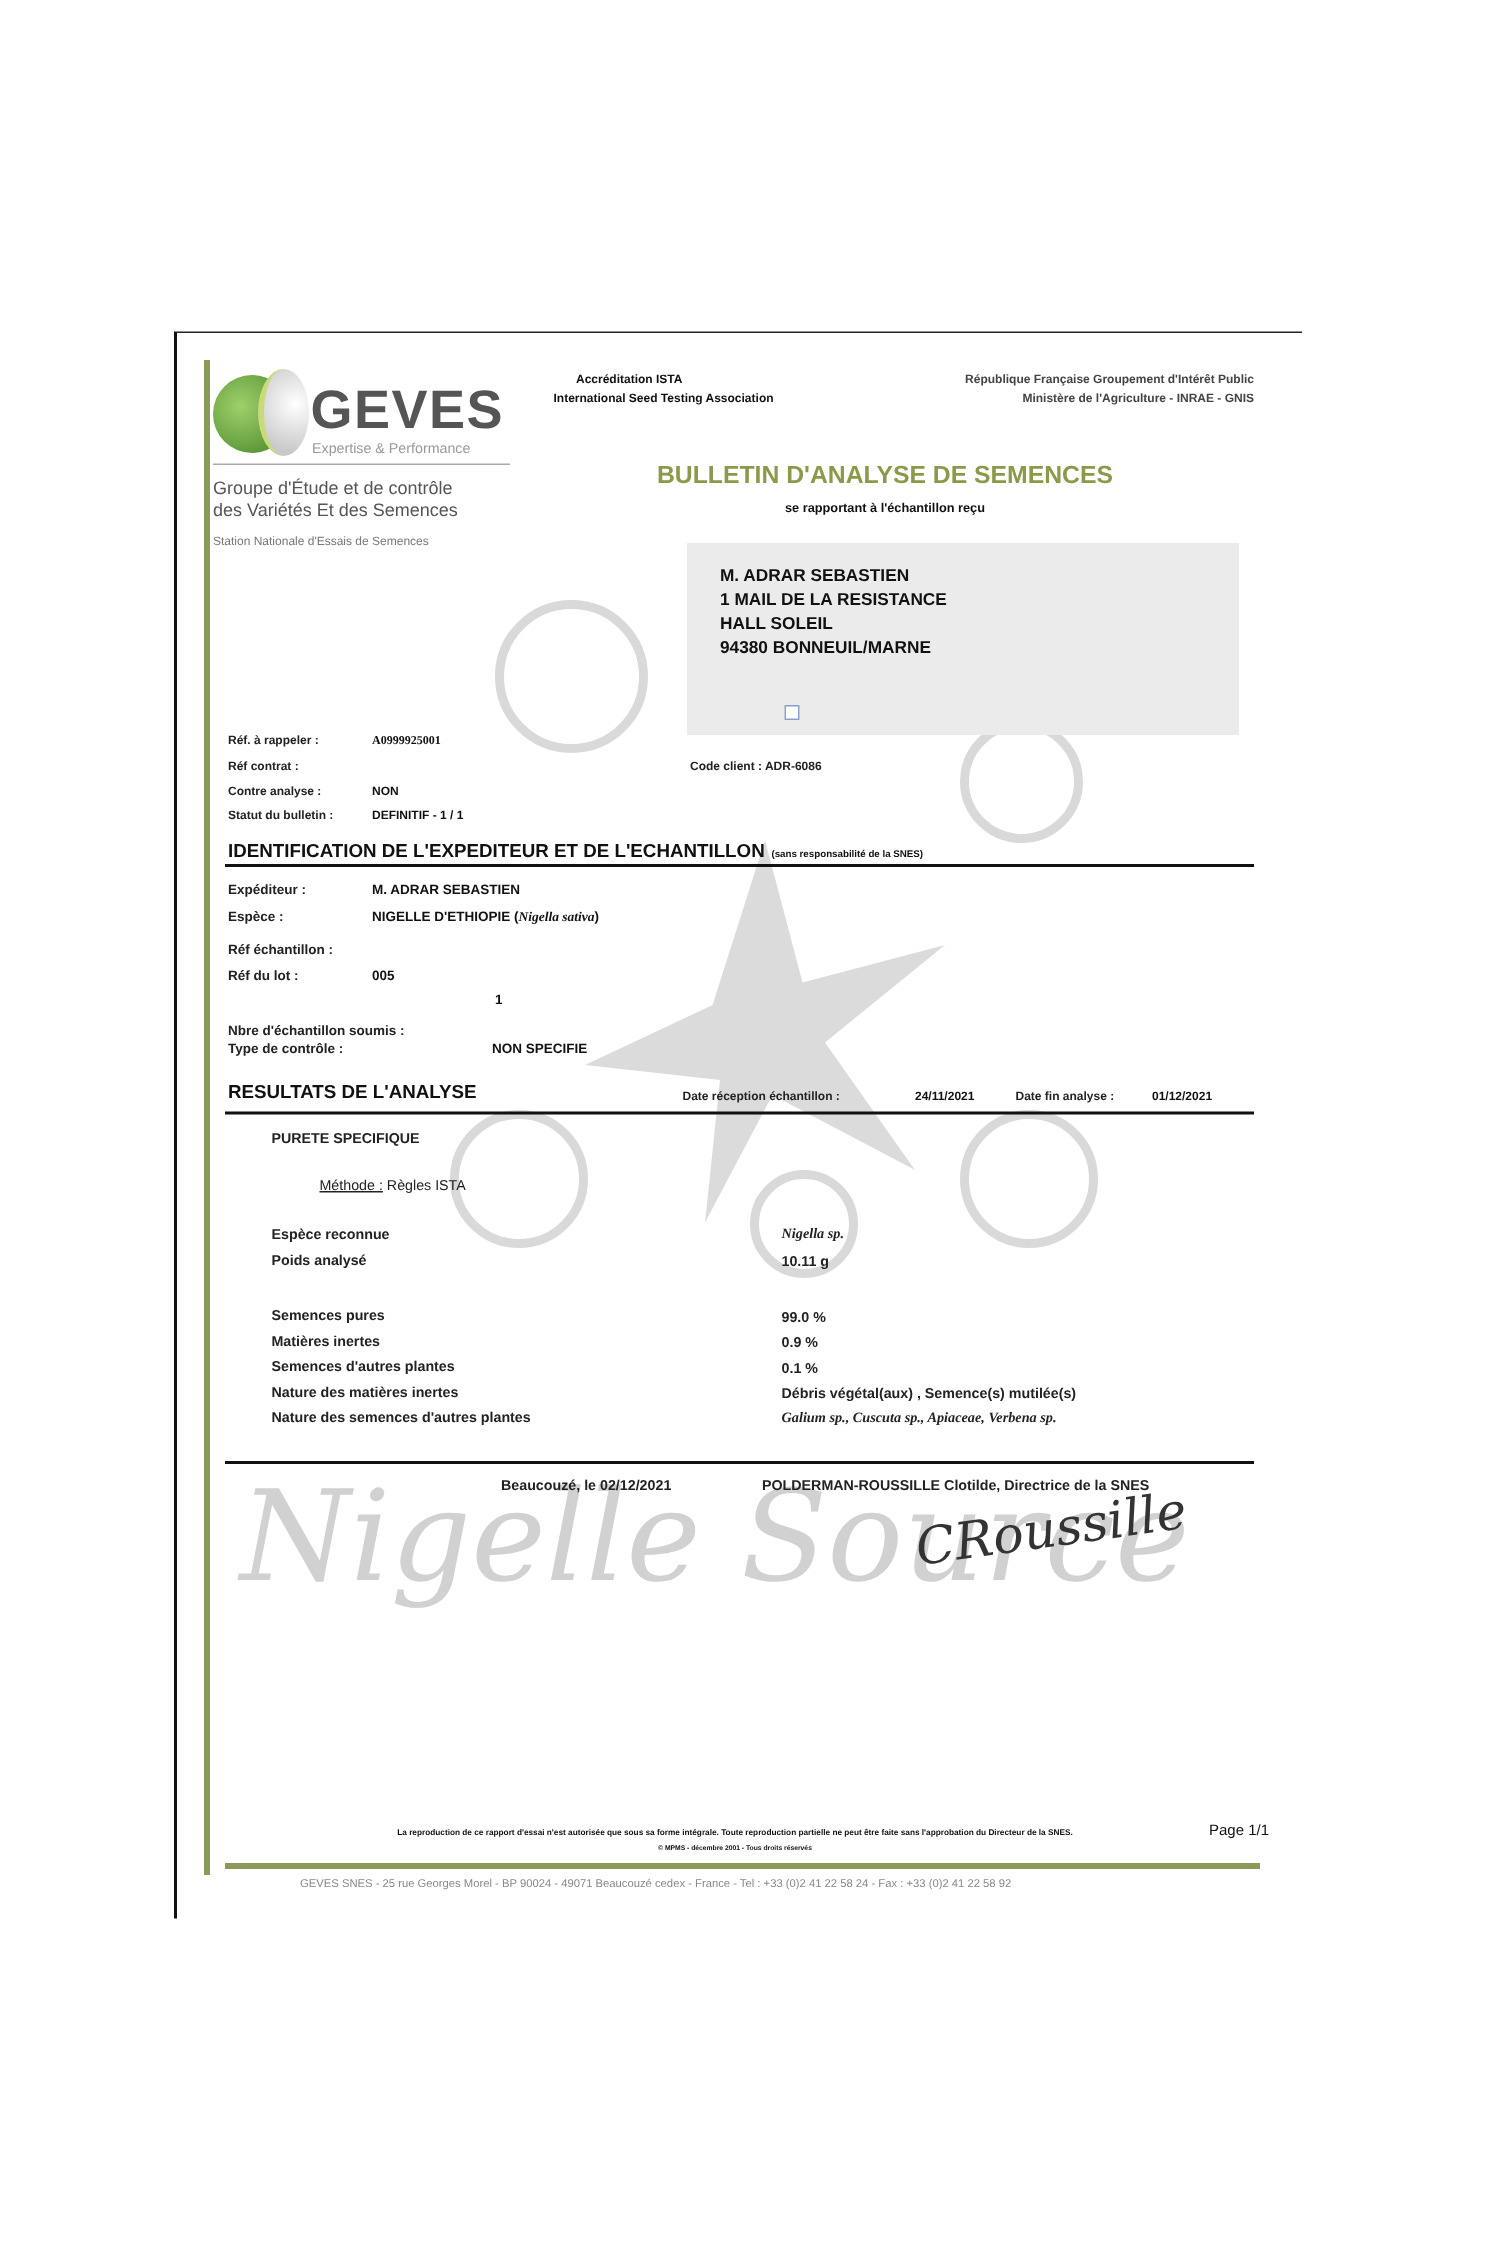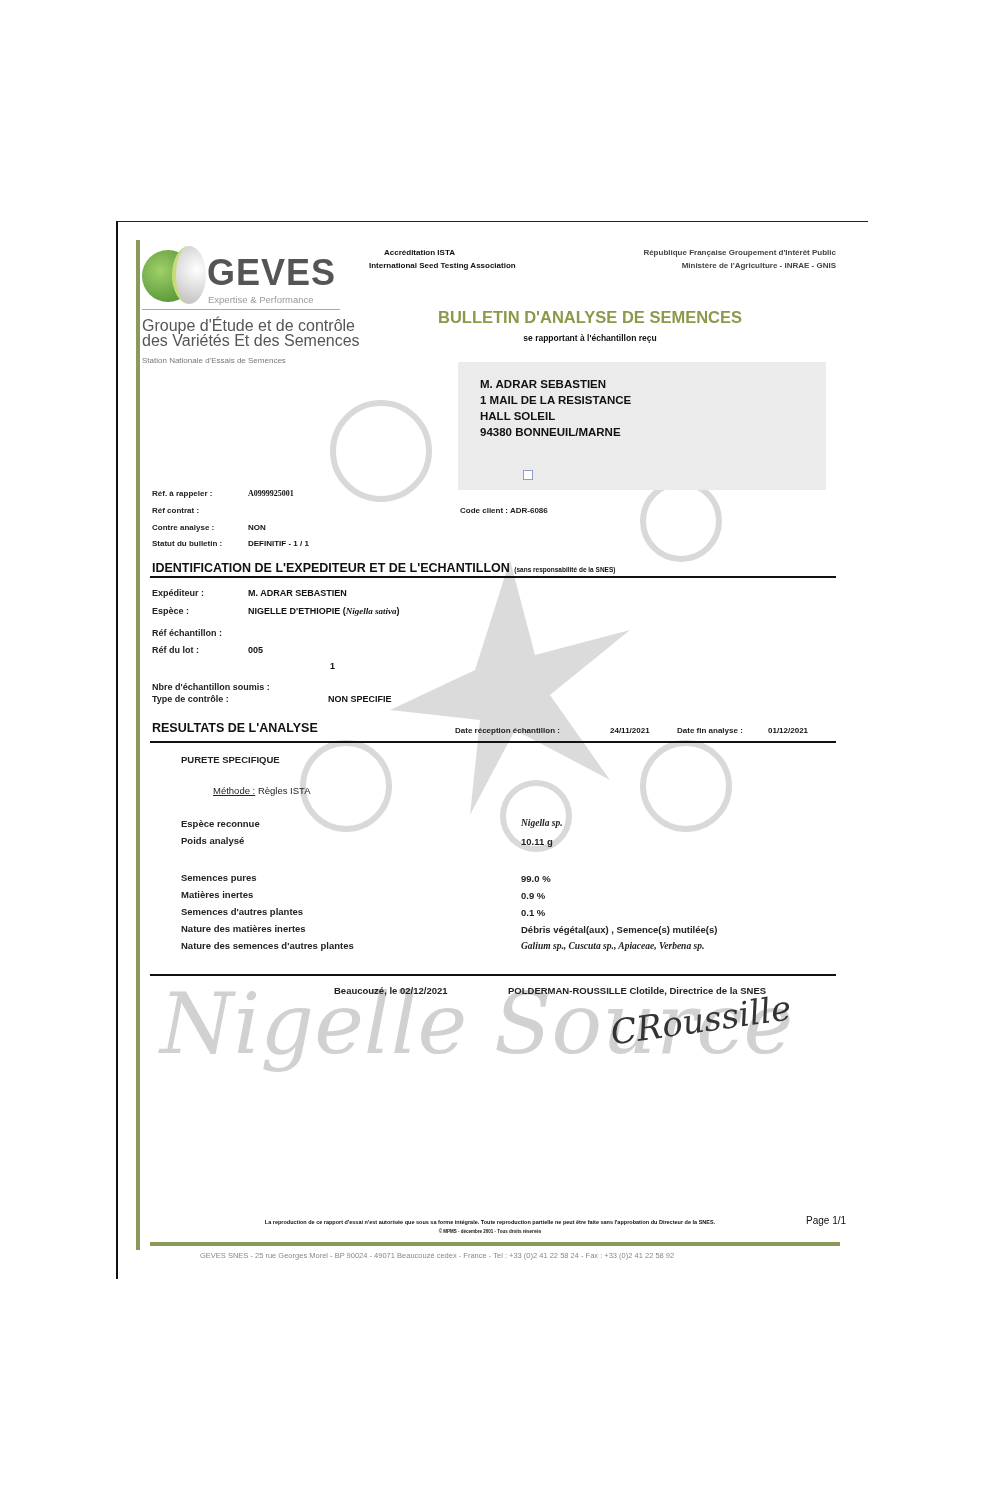--- a/index.html
+++ b/index.html
@@ -9,21 +9,21 @@
           background:#fff; border-left:2px solid #111; border-top:1px solid #222; }
   .greenbar-v { position:absolute; left:136px; top:240px; width:4px; height:1010px; background:#8a9a5b; }
   .abs { position:absolute; }
   .logo-circle { position:absolute; left:142px; top:250px; width:52px; height:52px; border-radius:50%;
                  background:radial-gradient(circle at 35% 40%, #9fd06a, #5d9a3a 70%); }
   .logo-cut { position:absolute; left:172px; top:246px; width:30px; height:58px; border-radius:50%;
               background:radial-gradient(circle at 70% 40%, #ffffff, #c8c8c8 80%); border-left:4px solid #c7dc78; }
   .logo-text { left:207px; top:252px; font-size:36px; font-weight:bold; color:#555; letter-spacing:1px; }
   .logo-sub { left:208px; top:294px; font-size:9.5px; color:#999; }
   .logo-rule { left:142px; top:309px; width:198px; height:1px; background:#aaa; }
-  .org1 { left:142px; top:318px; font-size:16px; color:#555; line-height:15px; }
+  .org1 { left:142px; top:318px; font-size:12px; color:#555; line-height:15px; }
   .org2 { left:142px; top:356px; font-size:8px; color:#777; }
   .small { font-size:8px; font-weight:bold; }
   .tiny { font-size:6.5px; }
   .title { left:380px; top:308px; width:420px; text-align:center; font-size:16.5px; font-weight:bold; color:#8a9a4a; }
   .subtitle { left:380px; top:333px; width:420px; text-align:center; font-size:8.5px; font-weight:bold; }
   .addrbox { left:458px; top:362px; width:368px; height:128px; background:#ebebeb; }
   .addr { left:480px; top:376px; font-size:11.5px; font-weight:bold; line-height:16px; }
   .checkbox { left:523px; top:470px; width:8px; height:8px; border:1px solid #8aa0c8; background:#fff; }
   .lbl { font-size:8px; font-weight:bold; color:#222; }
   .val { font-size:8px; font-weight:bold; }

